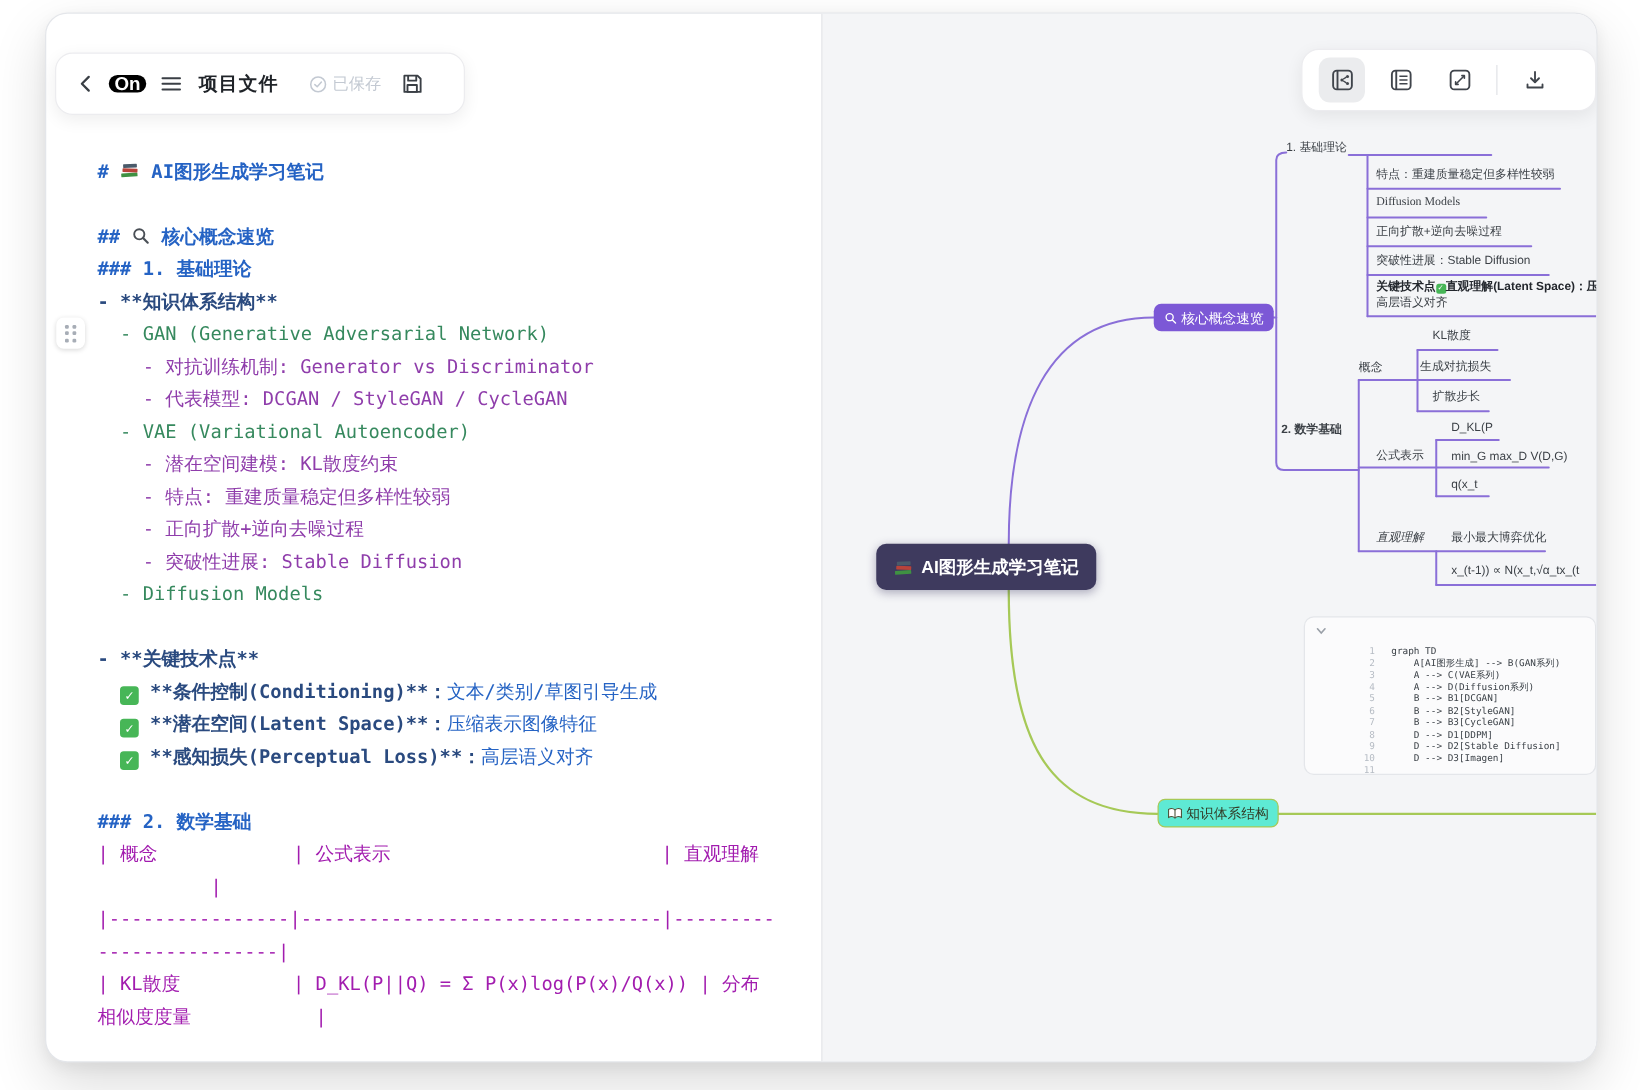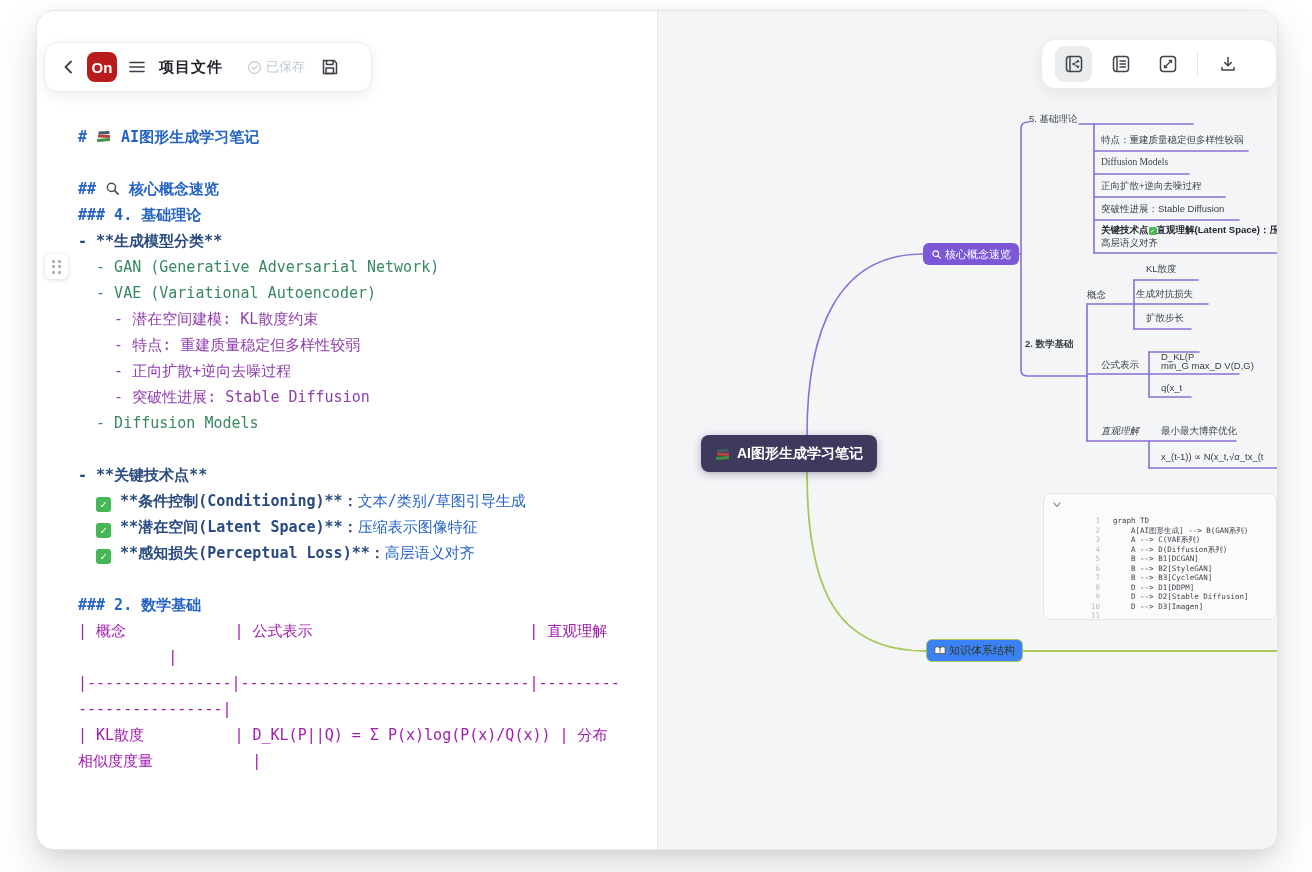--- a/index.html
+++ b/index.html
@@ -8,21 +8,21 @@
     border:1px solid #e4e6ea;border-radius:18px;box-shadow:0 18px 44px rgba(0,0,0,.14),0 4px 12px rgba(0,0,0,.06);
     overflow:hidden;}
   .panel-right{position:absolute;left:620px;top:0;width:620px;height:838px;background:#f4f5f7;}
   .panel-divider{position:absolute;left:620px;top:0;width:1px;height:838px;background:#e6e7ea;}
 
   
   .header-card{position:absolute;left:7px;top:31px;width:328px;height:50px;background:#fff;
     border:1px solid #ececef;border-radius:14px;box-shadow:0 4px 14px rgba(0,0,0,.07);
     display:flex;align-items:center;padding:0 14px;box-sizing:border-box;}
   .hc-back{width:20px;height:20px;margin-right:8px;cursor:pointer;flex:0 0 auto;}
-  .hc-logo{width:30px;height:30px;border-radius:8px;background:#b91c1c;color:#fff;font-weight:bold;
+  .hc-logo{width:30px;height:14px;border-radius:8px;background:#000000;color:#fff;font-weight:bold;
     font-size:15px;display:flex;align-items:center;justify-content:center;margin-right:10px;flex:0 0 auto;}
   .hc-burger{width:20px;height:20px;margin-right:12px;flex:0 0 auto;}
   .hc-title{font-size:15px;font-weight:bold;color:#1f2328;letter-spacing:1px;white-space:nowrap;}
   .hc-saved{display:flex;align-items:center;gap:4px;color:#c3c9d2;font-size:13px;margin-left:24px;white-space:nowrap;}
   .hc-save{width:22px;height:22px;margin-left:14px;flex:0 0 auto;}
 
   
   .toolbar-card{position:absolute;left:1004px;top:28px;width:236px;height:50px;background:#fff;
     border:1px solid #ececef;border-radius:14px;box-shadow:0 4px 14px rgba(0,0,0,.07);
     display:flex;align-items:center;padding:0 8px;box-sizing:border-box;}
@@ -52,21 +52,21 @@
     gap:2.5px 3px;}
   .dh-dots i{background:#a7adb6;border-radius:1px;}
 
   
   .mm-edges{position:absolute;left:0;top:0;pointer-events:none;}
   .mm-node-root{position:absolute;left:664px;top:424px;height:37px;background:#3e3a5e;color:#fff;
     border-radius:8px;display:flex;align-items:center;gap:6px;padding:0 14px;font-size:14px;font-weight:bold;
     box-shadow:0 2px 8px rgba(40,35,80,.35);cursor:pointer;white-space:nowrap;}
   .mm-node-purple{position:absolute;left:886px;top:232px;height:22px;background:#7c58d6;color:#fff;
     border-radius:6px;display:flex;align-items:center;gap:3px;padding:0 8px;font-size:11px;cursor:pointer;white-space:nowrap;}
-  .mm-node-green{position:absolute;left:889px;top:628px;height:23px;background:#3b82f6;color:#323a25;
+  .mm-node-green{position:absolute;left:889px;top:628px;height:23px;background:#5eead4;color:#323a25;
     border:1.5px solid #a6c957;box-sizing:border-box;border-radius:6px;display:flex;align-items:center;gap:3px;
     padding:0 7px;font-size:11px;cursor:pointer;white-space:nowrap;}
   .mm-label{position:absolute;font-size:9.5px;line-height:11px;color:#3b4046;white-space:nowrap;cursor:pointer;}
   .mm-bold{font-weight:bold;color:#23272d;}
   .mm-chk{display:inline-block;width:8px;height:8px;border-radius:2px;background:#47b657;color:#fff;
     font-size:6px;line-height:8px;text-align:center;vertical-align:0px;font-weight:bold;}
   .mm-keytech{position:absolute;left:1064px;top:212px;width:177px;overflow:hidden;font-size:9.5px;
     line-height:13px;color:#3b4046;white-space:nowrap;cursor:pointer;}
 
   
@@ -137,39 +137,39 @@
   </div>
 
   <div class="mm-node-green">
     <svg class="inline-ico" width="12" height="11" viewBox="0 0 14 12">
       <path d="M1 2.5 C3.2 1.2 5.5 1.6 7 3 C8.5 1.6 10.8 1.2 13 2.5 V10 C10.8 8.8 8.5 9.2 7 10.6 C5.5 9.2 3.2 8.8 1 10 Z" fill="#ffffff" stroke="#4a5138" stroke-width="1"></path>
       <line x1="7" y1="3" x2="7" y2="10.6" stroke="#4a5138" stroke-width="1"></line>
     </svg>
     <span>知识体系结构</span>
   </div>
 
-  <div class="mm-label" style="left:992px;top:102px;">5. 基础理论</div>
+  <div class="mm-label" style="left:992px;top:102px;">1. 基础理论</div>
   <div class="mm-label" style="left:988px;top:327px;font-weight:bold;">2. 数学基础</div>
   <div class="mm-label" style="left:1050px;top:278px;">概念</div>
   <div class="mm-label" style="left:1064px;top:348px;">公式表示</div>
   <div class="mm-label" style="left:1064px;top:414px;font-style:italic;">直观理解</div>
 
   <div class="mm-label" style="left:1064px;top:123px;">特点：重建质量稳定但多样性较弱</div>
   <div class="mm-label" style="left:1064px;top:146px;font-family:Liberation Serif, serif;">Diffusion Models</div>
   <div class="mm-label" style="left:1064px;top:169px;">正向扩散+逆向去噪过程</div>
   <div class="mm-label" style="left:1064px;top:192px;">突破性进展：Stable Diffusion</div>
   <div class="mm-keytech">
     <span class="mm-bold">关键技术点</span><span class="mm-chk">✓</span><span class="mm-bold">直观理解(Latent Space)：压</span><br>
     <span>高层语义对齐</span>
   </div>
 
   <div class="mm-label" style="left:1109px;top:252px;">KL散度</div>
   <div class="mm-label" style="left:1099px;top:277px;">生成对抗损失</div>
   <div class="mm-label" style="left:1109px;top:301px;">扩散步长</div>
-  <div class="mm-label" style="left:1124px;top:340px;">D_KL(P</div>
+  <div class="mm-label" style="left:1124px;top:326px;">D_KL(P</div>
   <div class="mm-label" style="left:1124px;top:349px;">min_G max_D V(D,G)</div>
   <div class="mm-label" style="left:1124px;top:371px;">q(x_t</div>
   <div class="mm-label" style="left:1124px;top:414px;">最小最大博弈优化</div>
   <div class="mm-label" style="left:1124px;top:440px;width:116px;overflow:hidden;">x_(t-1)) ∝ N(x_t,√α_tx_(t</div>
 
   <div class="code-card">
     <svg class="code-chevron" viewBox="0 0 10 10">
       <polyline points="2,3 5,6.5 8,3" fill="none" stroke="#9aa0a8" stroke-width="1.3" stroke-linecap="round"></polyline>
     </svg>
     <div class="code-body">
@@ -277,23 +277,25 @@
     <div class="docline"><span class="c-h"># </span><svg class="inline-ico" width="16" height="16" viewBox="0 0 16 16">
           <rect x="1" y="10.5" width="13" height="3" rx="0.5" fill="#3f9142" transform="rotate(-4 7 12)"></rect>
           <rect x="2" y="6.8" width="12" height="3" rx="0.5" fill="#b8433a" transform="rotate(3 8 8.3)"></rect>
           <rect x="2.5" y="3.2" width="11" height="3" rx="0.5" fill="#4a5a6a" transform="rotate(-3 8 4.7)"></rect>
         </svg><span class="c-h"> AI图形生成学习笔记</span></div>
     <div class="docline"></div>
     <div class="docline"><span class="c-h">## </span><svg class="inline-ico" width="15" height="15" viewBox="0 0 14 14">
           <circle cx="6" cy="6" r="3.8" fill="none" stroke="#4a4f56" stroke-width="1.4"></circle>
           <line x1="9" y1="9" x2="12.3" y2="12.3" stroke="#4a4f56" stroke-width="1.6" stroke-linecap="round"></line>
         </svg><span class="c-h"> 核心概念速览</span></div>
-    <div class="docline c-h">### 4. 基础理论</div>
-    <div class="docline c-b">- **生成模型分类**</div>
+    <div class="docline c-h">### 1. 基础理论</div>
+    <div class="docline c-b">- **知识体系结构**</div>
     <div class="docline c-g">  - GAN (Generative Adversarial Network)</div>
+    <div class="docline c-p">    - 对抗训练机制: Generator vs Discriminator
+    - 代表模型: DCGAN / StyleGAN / CycleGAN</div>
     <div class="docline c-g">  - VAE (Variational Autoencoder)</div>
     <div class="docline c-p">    - 潜在空间建模: KL散度约束
     - 特点: 重建质量稳定但多样性较弱</div>
     <div class="docline c-p">    - 正向扩散+逆向去噪过程
     - 突破性进展: Stable Diffusion</div>
     <div class="docline c-g">  - Diffusion Models</div>
     <div class="docline"></div>
     <div class="docline c-b">- **关键技术点**</div>
     <div class="docline"><span class="c-k">  </span><span class="chk">✓</span><span class="c-b"> **条件控制(Conditioning)**：</span><span class="c-bl">文本/类别/草图引导生成</span></div>
     <div class="docline"><span class="c-k">  </span><span class="chk">✓</span><span class="c-b"> **潜在空间(Latent Space)**：</span><span class="c-bl">压缩表示图像特征</span></div>

